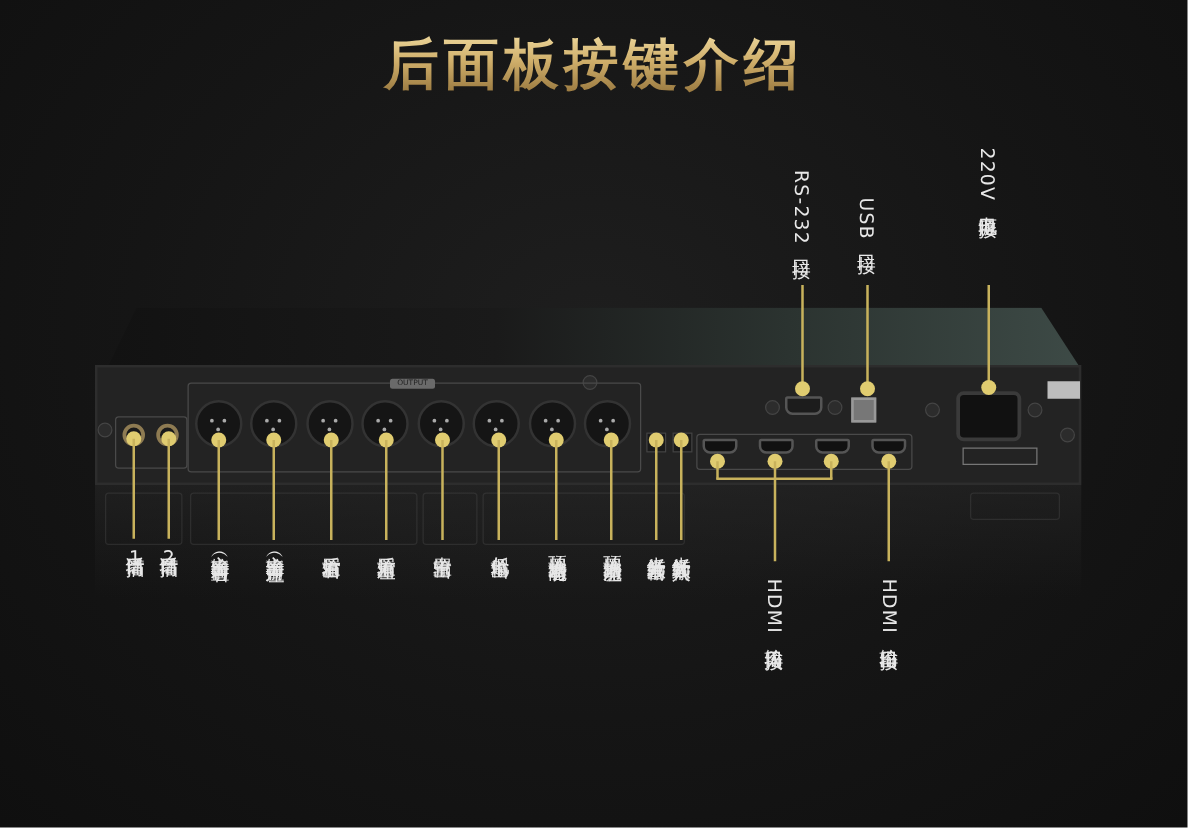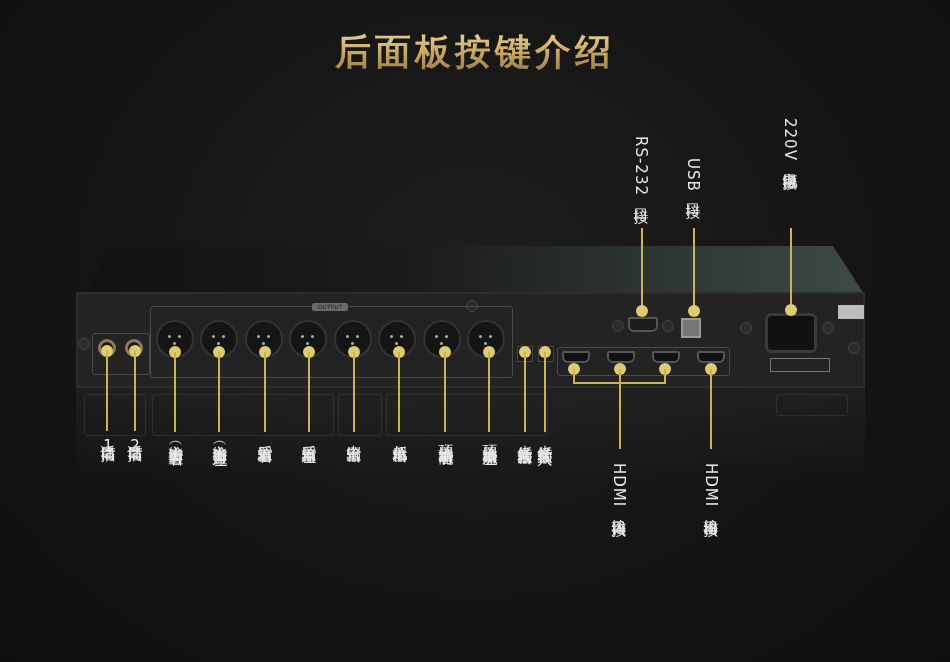--- a/index.html
+++ b/index.html
@@ -4,21 +4,21 @@
 <style>
   html, body { margin:0; padding:0; }
   body {
     width:950px; height:662px; overflow:hidden; position:relative;
     background: radial-gradient(ellipse at 50% 40%, #1e1e1e 0%, #151515 55%, #0f0f0f 100%);
     font-family: "DejaVu Sans", sans-serif;
   }
   .title {
     position:absolute; left:0; top:22px; width:950px; text-align:center;
     font-family:"DejaVu Sans", sans-serif; font-weight:bold;
-    font-size:36px; letter-spacing:4px; line-height:60px;
+    font-size:44px; letter-spacing:4px; line-height:60px;
     background: linear-gradient(180deg, #f5e2a8 0%, #cfae6a 45%, #8a6a34 100%);
     -webkit-background-clip:text; background-clip:text; color:transparent;
   }
   
   .device-top {
     position:absolute; left:86px; top:246px; width:778px; height:48px;
     background: linear-gradient(90deg, #121212 0%, #1a1a1a 40%, #2b3330 70%, #3d4a46 100%);
     clip-path: polygon(3% 0%, 96% 0%, 100% 100%, 0% 100%);
   }
   .device-front {

